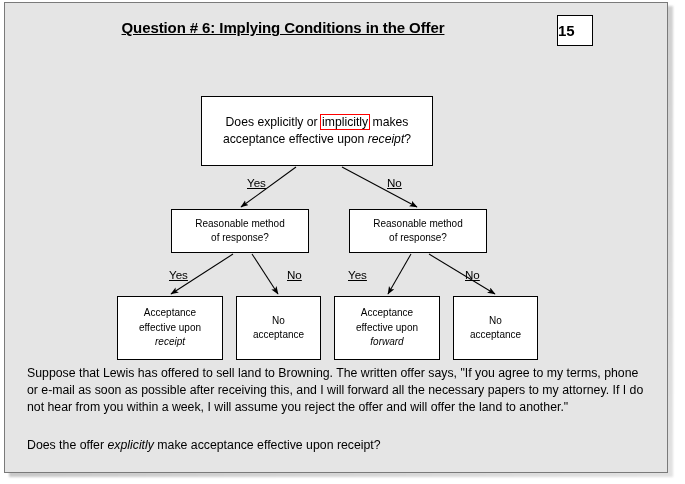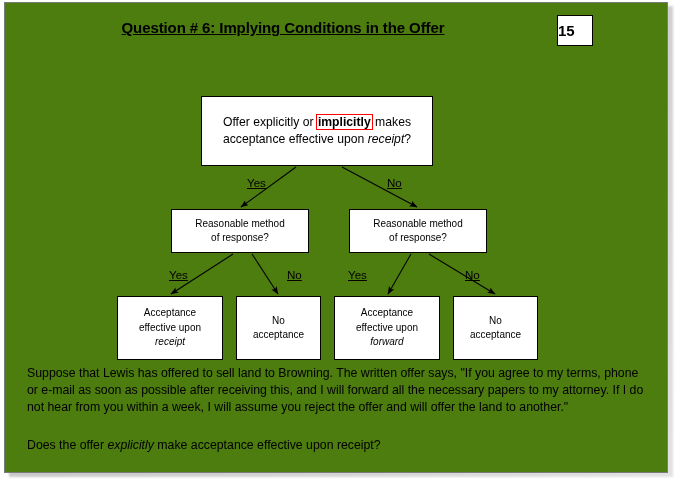--- a/index.html
+++ b/index.html
@@ -23,21 +23,21 @@
     background: linear-gradient(135deg, #b4b4b4 0%, #c8c8c8 40%, #e2e2e2 100%);
     filter: blur(1px);
   }
 
   #slide {
     position: absolute;
     left: 4px;
     top: 2px;
     width: 664px;
     height: 471px;
-    background: #4d7c0f;
+    background: #e5e5e5;
     border: 1px solid #7a7a7a;
     box-sizing: border-box;
     overflow: hidden;
   }
 
   
   #slide-title {
     position: absolute;
     left: 0px;
     top: 16px;
@@ -179,21 +179,20 @@
   #label-root-no  { left: 382px; top: 173px; }
   #label-ml-yes   { left: 164px; top: 265px; }
   #label-ml-no    { left: 282px; top: 265px; }
   #label-mr-yes   { left: 343px; top: 265px; }
   #label-mr-no    { left: 460px; top: 265px; }
 
   .highlight-red {
     outline: 1.5px solid #ff0000;
     outline-offset: 0px;
     padding: 0 1px;
-    font-weight: bold;
   }
 </style>
 </head>
 <body>
 
 <div id="slide-shadow"></div>
 
 <div id="slide">
 
   <div id="slide-title">Question # 6: Implying Conditions in the Offer</div>
@@ -216,21 +215,21 @@
       <line x1="228" y1="251" x2="166" y2="291" marker-end="url(#arrowhead)"></line>
       <line x1="247" y1="251" x2="273" y2="291" marker-end="url(#arrowhead)"></line>
 
       <line x1="406" y1="251" x2="383" y2="291" marker-end="url(#arrowhead)"></line>
       <line x1="424" y1="251" x2="490" y2="291" marker-end="url(#arrowhead)"></line>
     </g>
   </svg>
 
   <div class="fc-box" id="box-root">
     <div>
-      <span>Offer explicitly or </span><span class="highlight-red">implicitly</span><span> makes acceptance effective upon </span><span class="ital">receipt</span><span>?</span>
+      <span>Does explicitly or </span><span class="highlight-red">implicitly</span><span> makes acceptance effective upon </span><span class="ital">receipt</span><span>?</span>
     </div>
   </div>
 
   <div class="edge-label" id="label-root-yes">Yes</div>
   <div class="edge-label" id="label-root-no">No</div>
 
   <div class="fc-box" id="box-mid-left">
     <div>
       <span>Reasonable method</span><br>
       <span>of response?</span>

